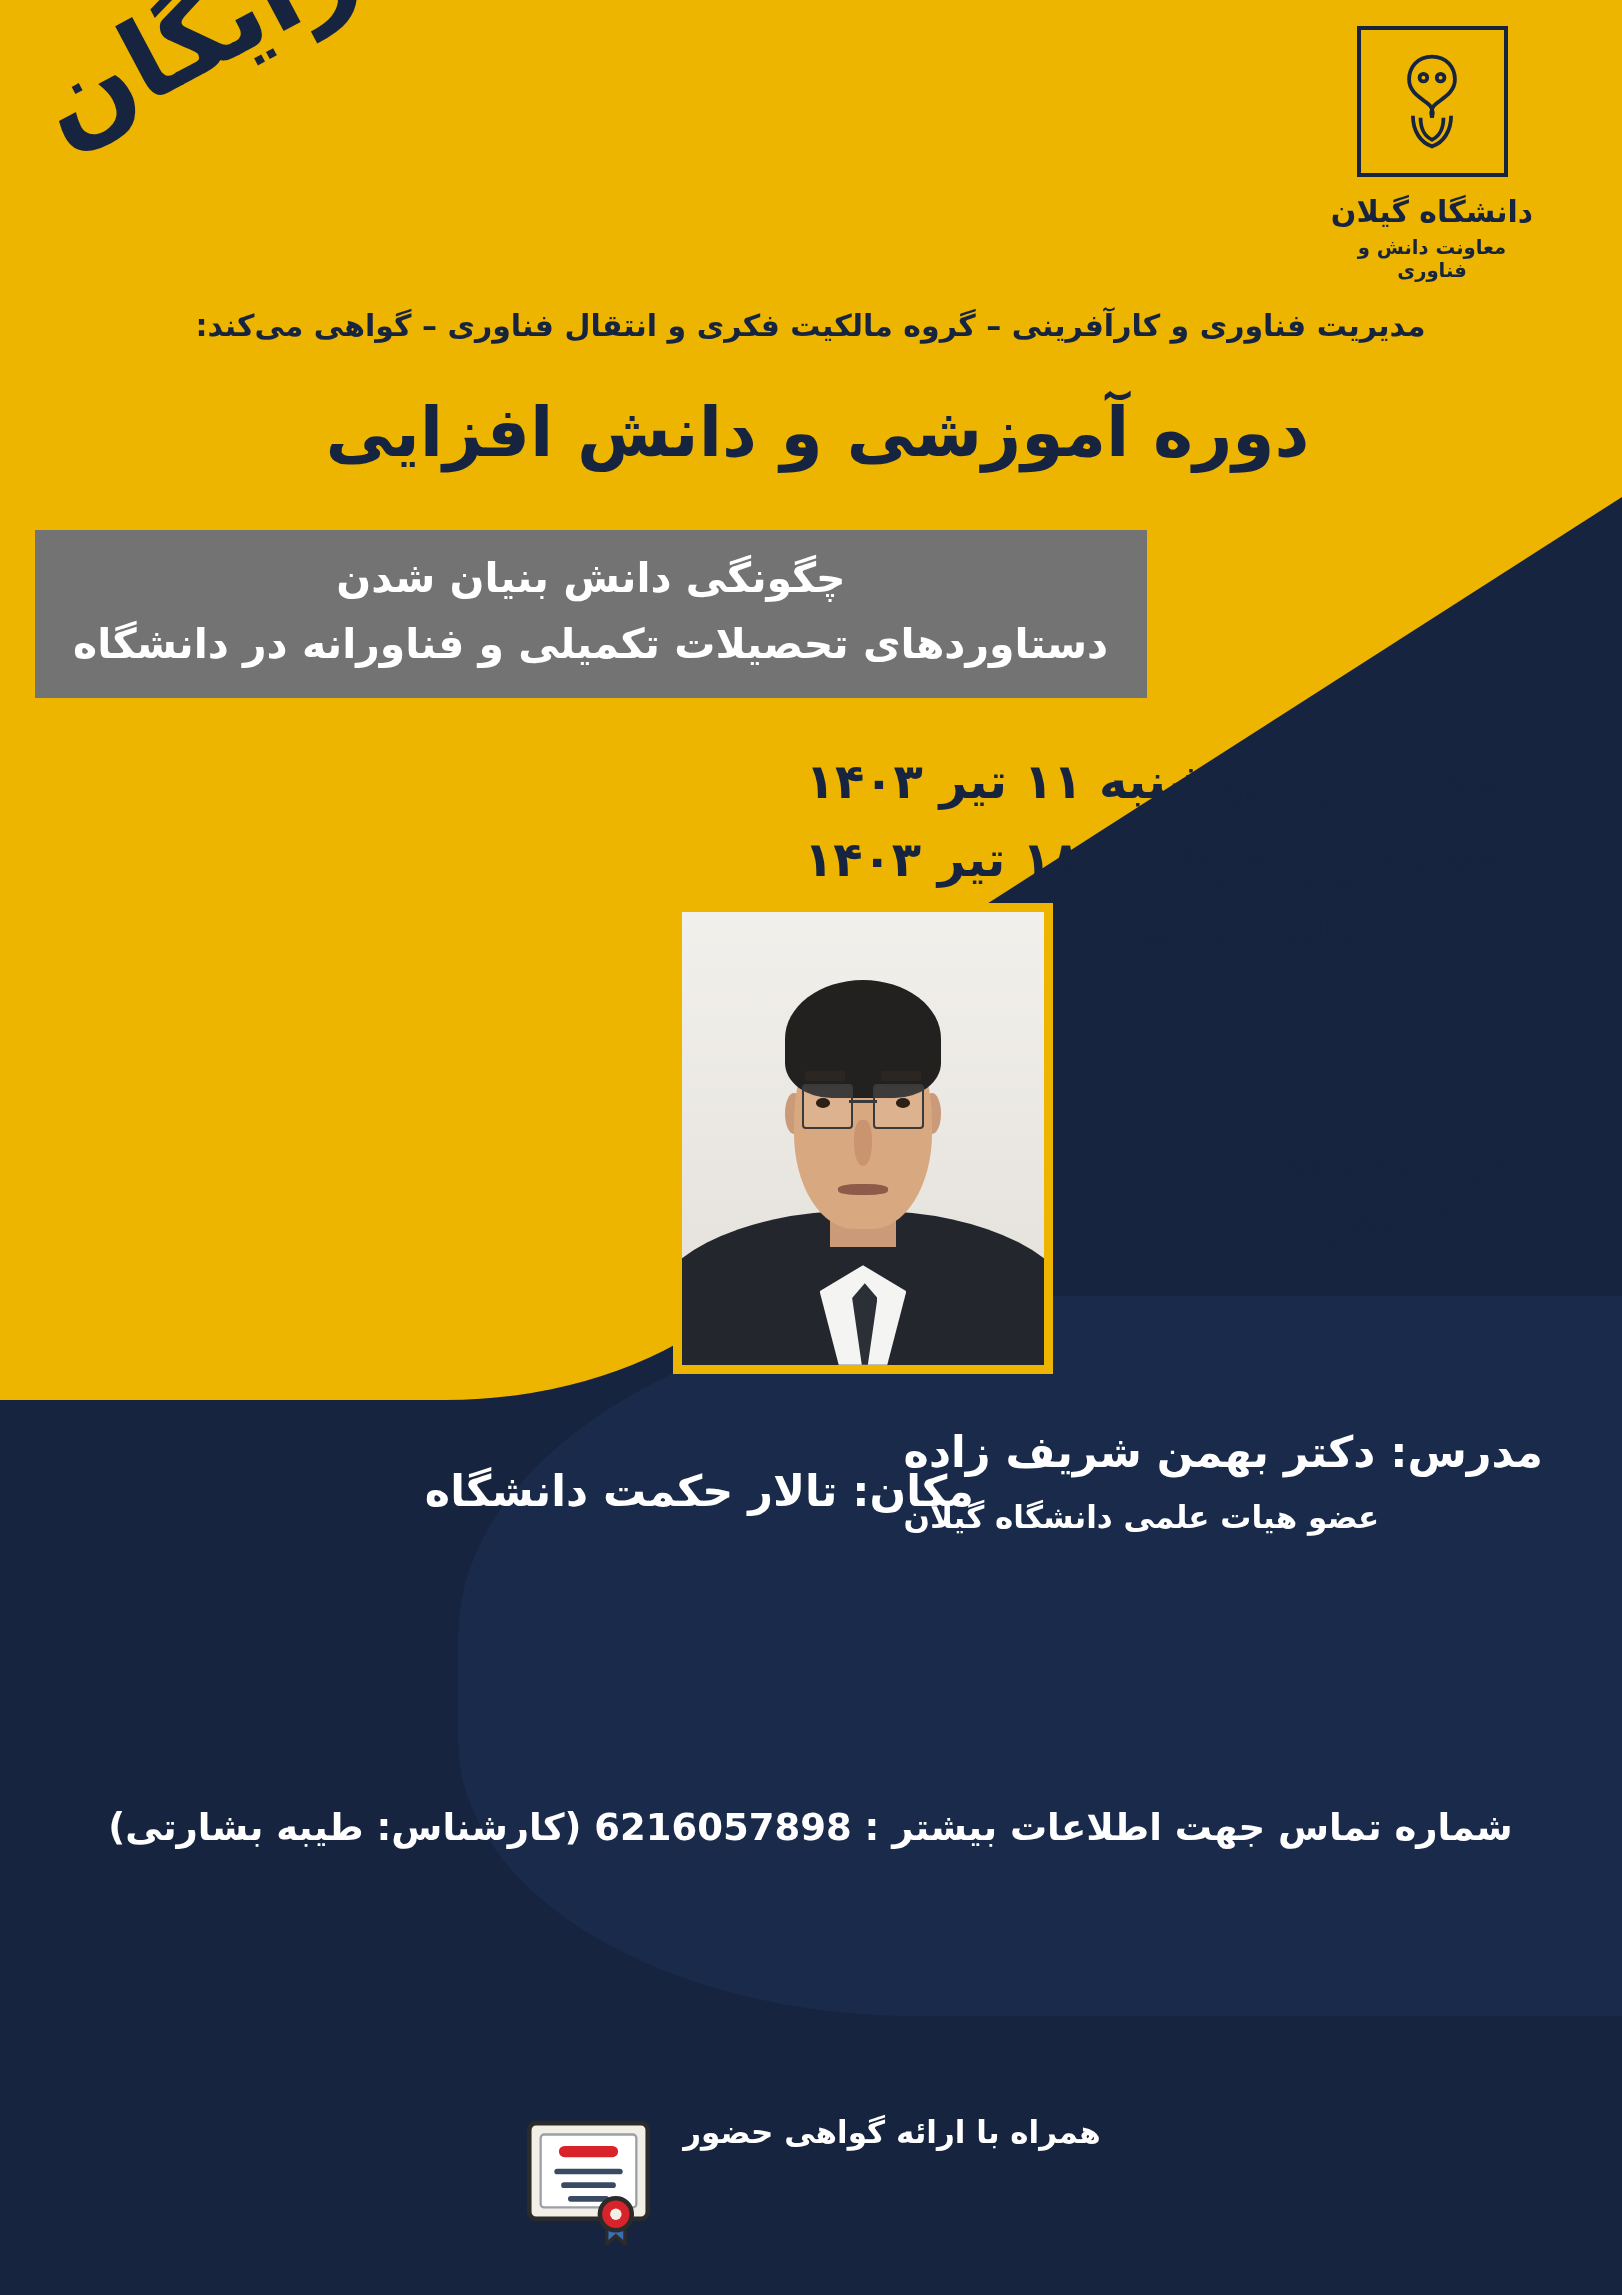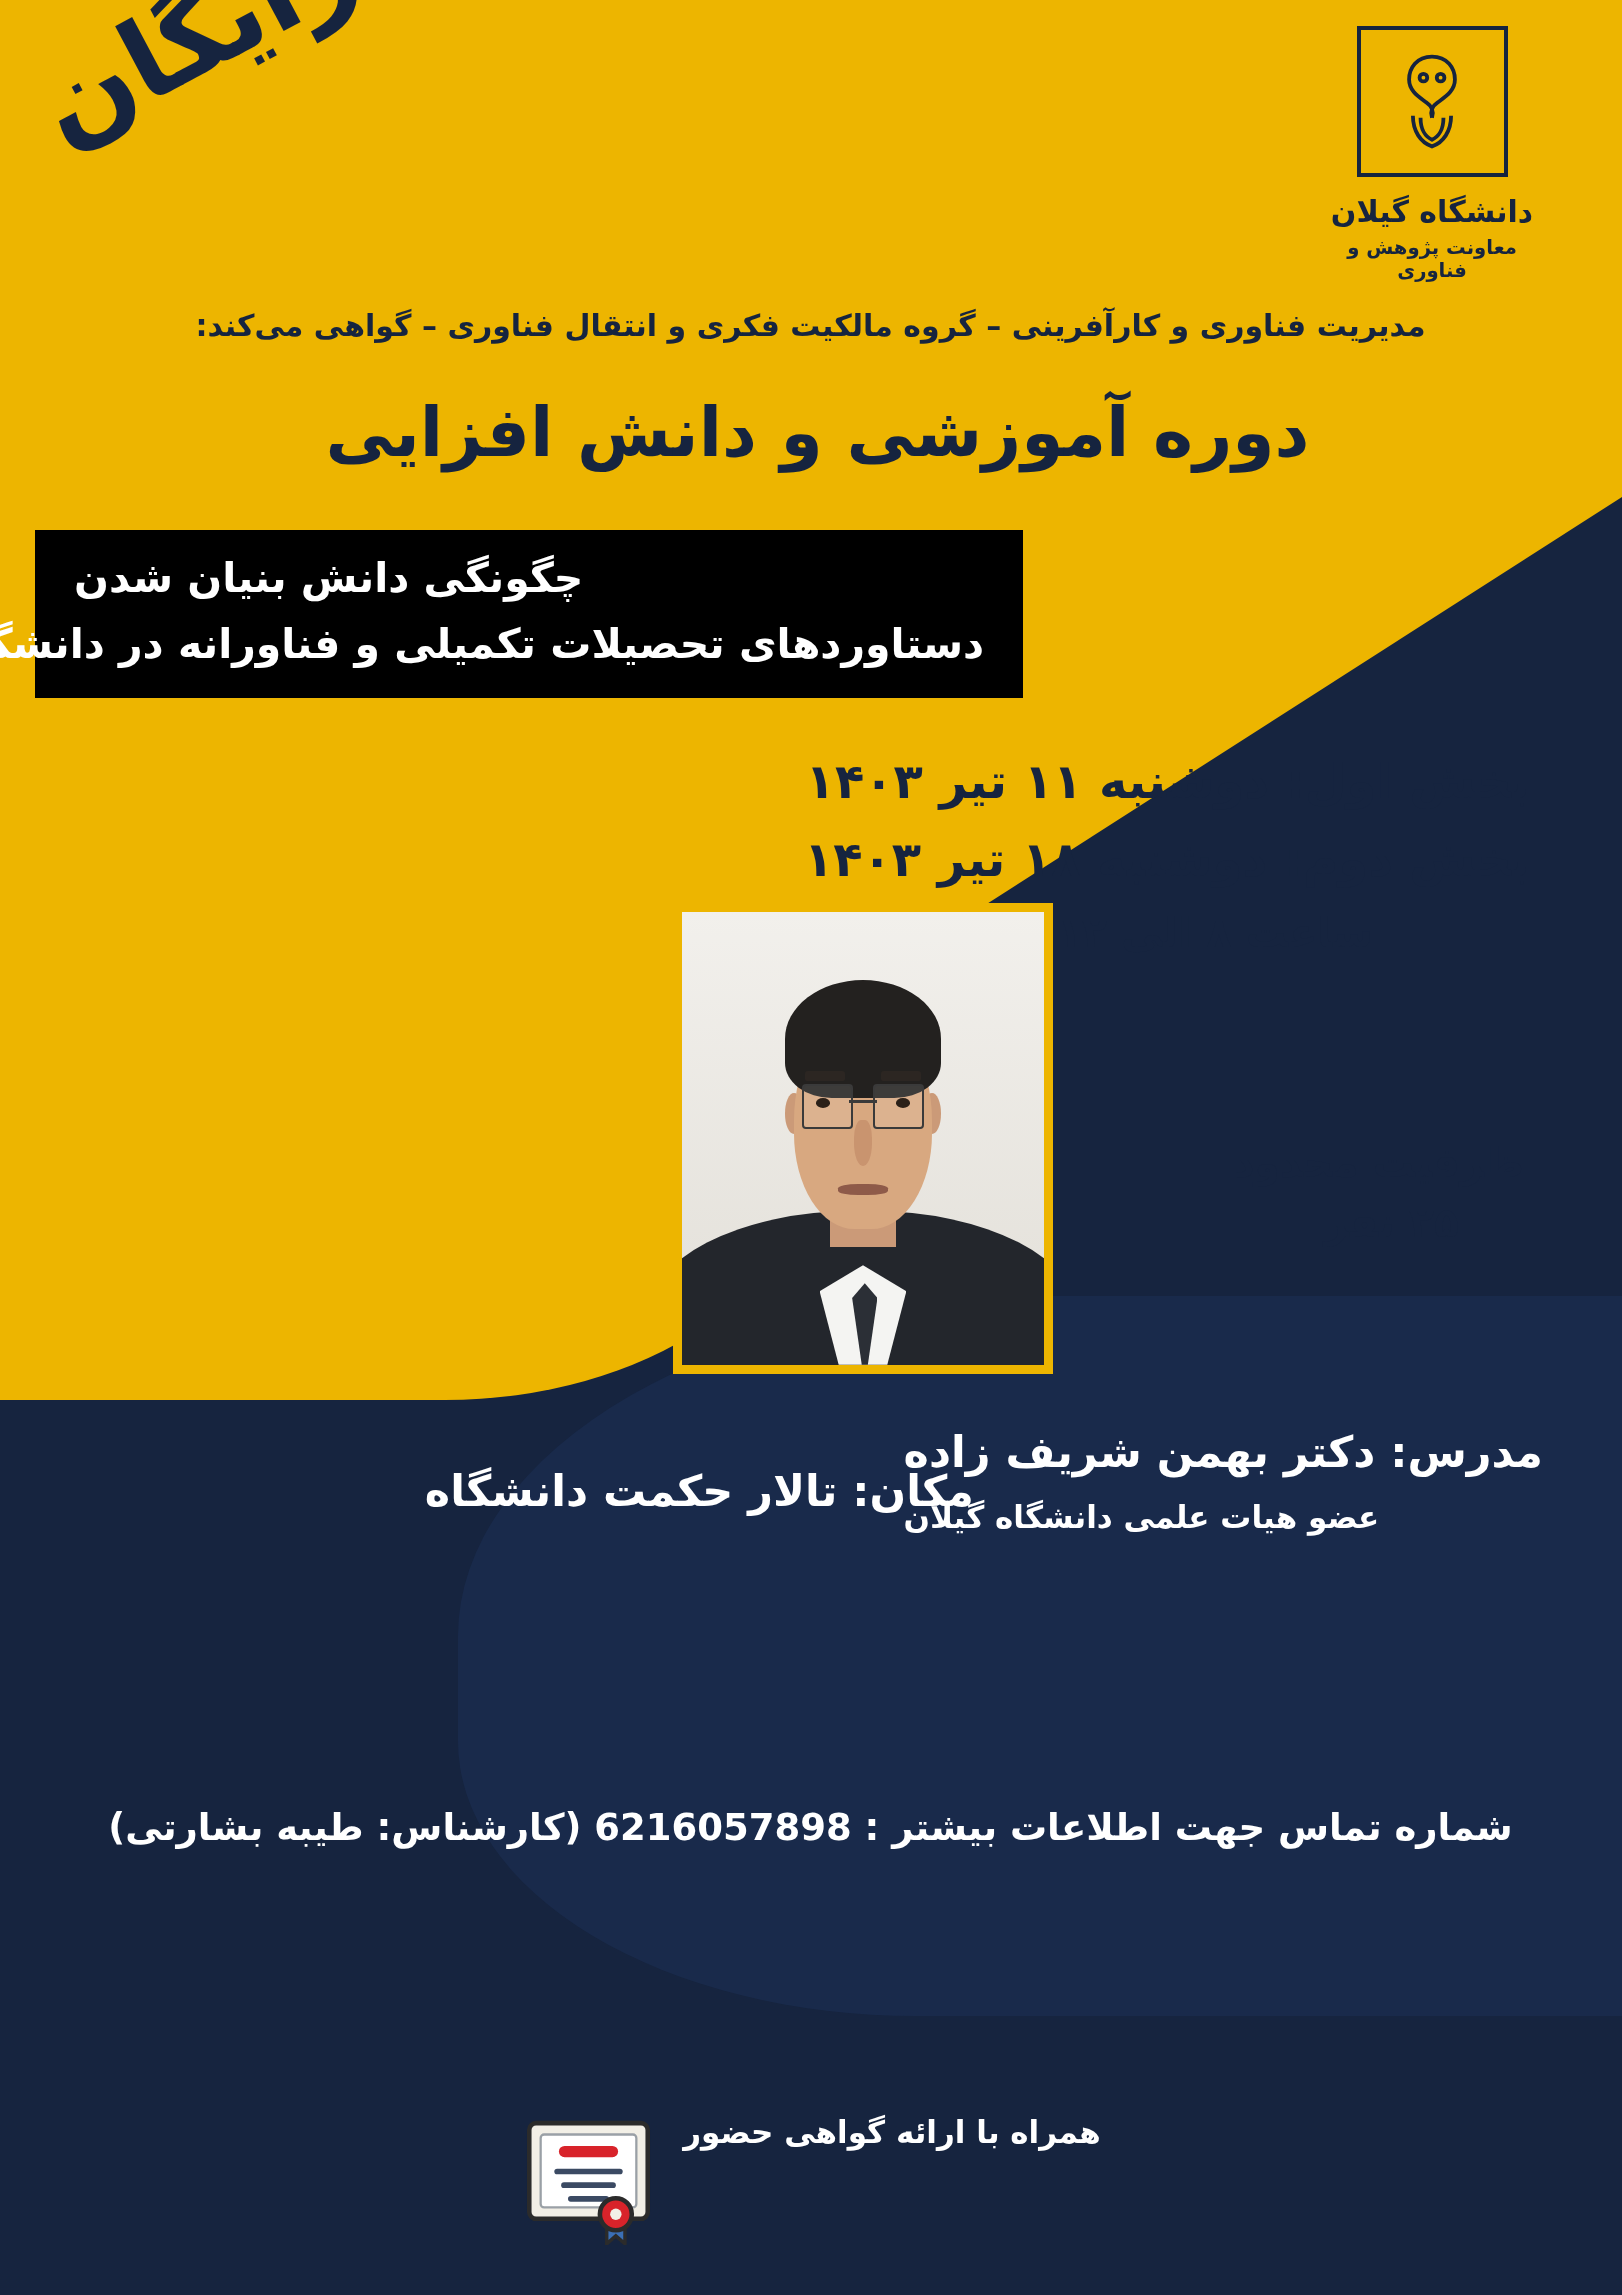--- a/index.html
+++ b/index.html
@@ -123,26 +123,26 @@
     font-size: 68px;
     font-weight: bold;
     padding-left: 14px;
   }
 
   
   .topic-band {
     position: absolute;
     left: 36px;
     top: 530px;
-    width: 988px;
+    width: 1112px;
     padding: 23.6px 39px 30px 39px;
     box-sizing: border-box;
-    background: #000000;
+    background: #737373;
     color: #ffffff;
-    text-align: left;
+    text-align: center;
   }
   .topic-line1 {
     font-size: 41px;
     font-weight: bold;
     margin-bottom: 18.3px;
   }
   .topic-line2 {
     font-size: 41px;
     font-weight: bold;
     white-space: nowrap;
@@ -328,21 +328,21 @@
           <path d="M50 8 C34 8 26 20 26 32 C26 44 36 50 44 56 C50 60 52 66 50 72"></path>
           <path d="M50 8 C66 8 74 20 74 32 C74 44 64 50 56 56 C50 60 48 66 50 72"></path>
           <path d="M30 70 C30 86 38 98 50 102 C62 98 70 86 70 70"></path>
           <path d="M38 72 C38 84 43 92 50 95 C57 92 62 84 62 72"></path>
           <circle cx="41" cy="30" r="4"></circle>
           <circle cx="59" cy="30" r="4"></circle>
         </g>
       </svg>
     </div>
     <div class="logo-line1">دانشگاه گیلان</div>
-    <div class="logo-line2">معاونت پژوهش و فناوری</div>
+    <div class="logo-line2">معاونت دانش و فناوری</div>
   </div>
 
   <div class="organizer">مدیریت فناوری و کارآفرینی – گروه مالکیت فکری و انتقال فناوری –  گواهی می‌کند:</div>
   <div class="course-title">دوره آموزشی و دانش افزایی</div>
 
   <div class="topic-band">
     <div class="topic-line1">چگونگی دانش بنیان شدن</div>
     <div class="topic-line2">دستاوردهای تحصیلات تکمیلی و فناورانه در دانشگاه</div>
   </div>
 

